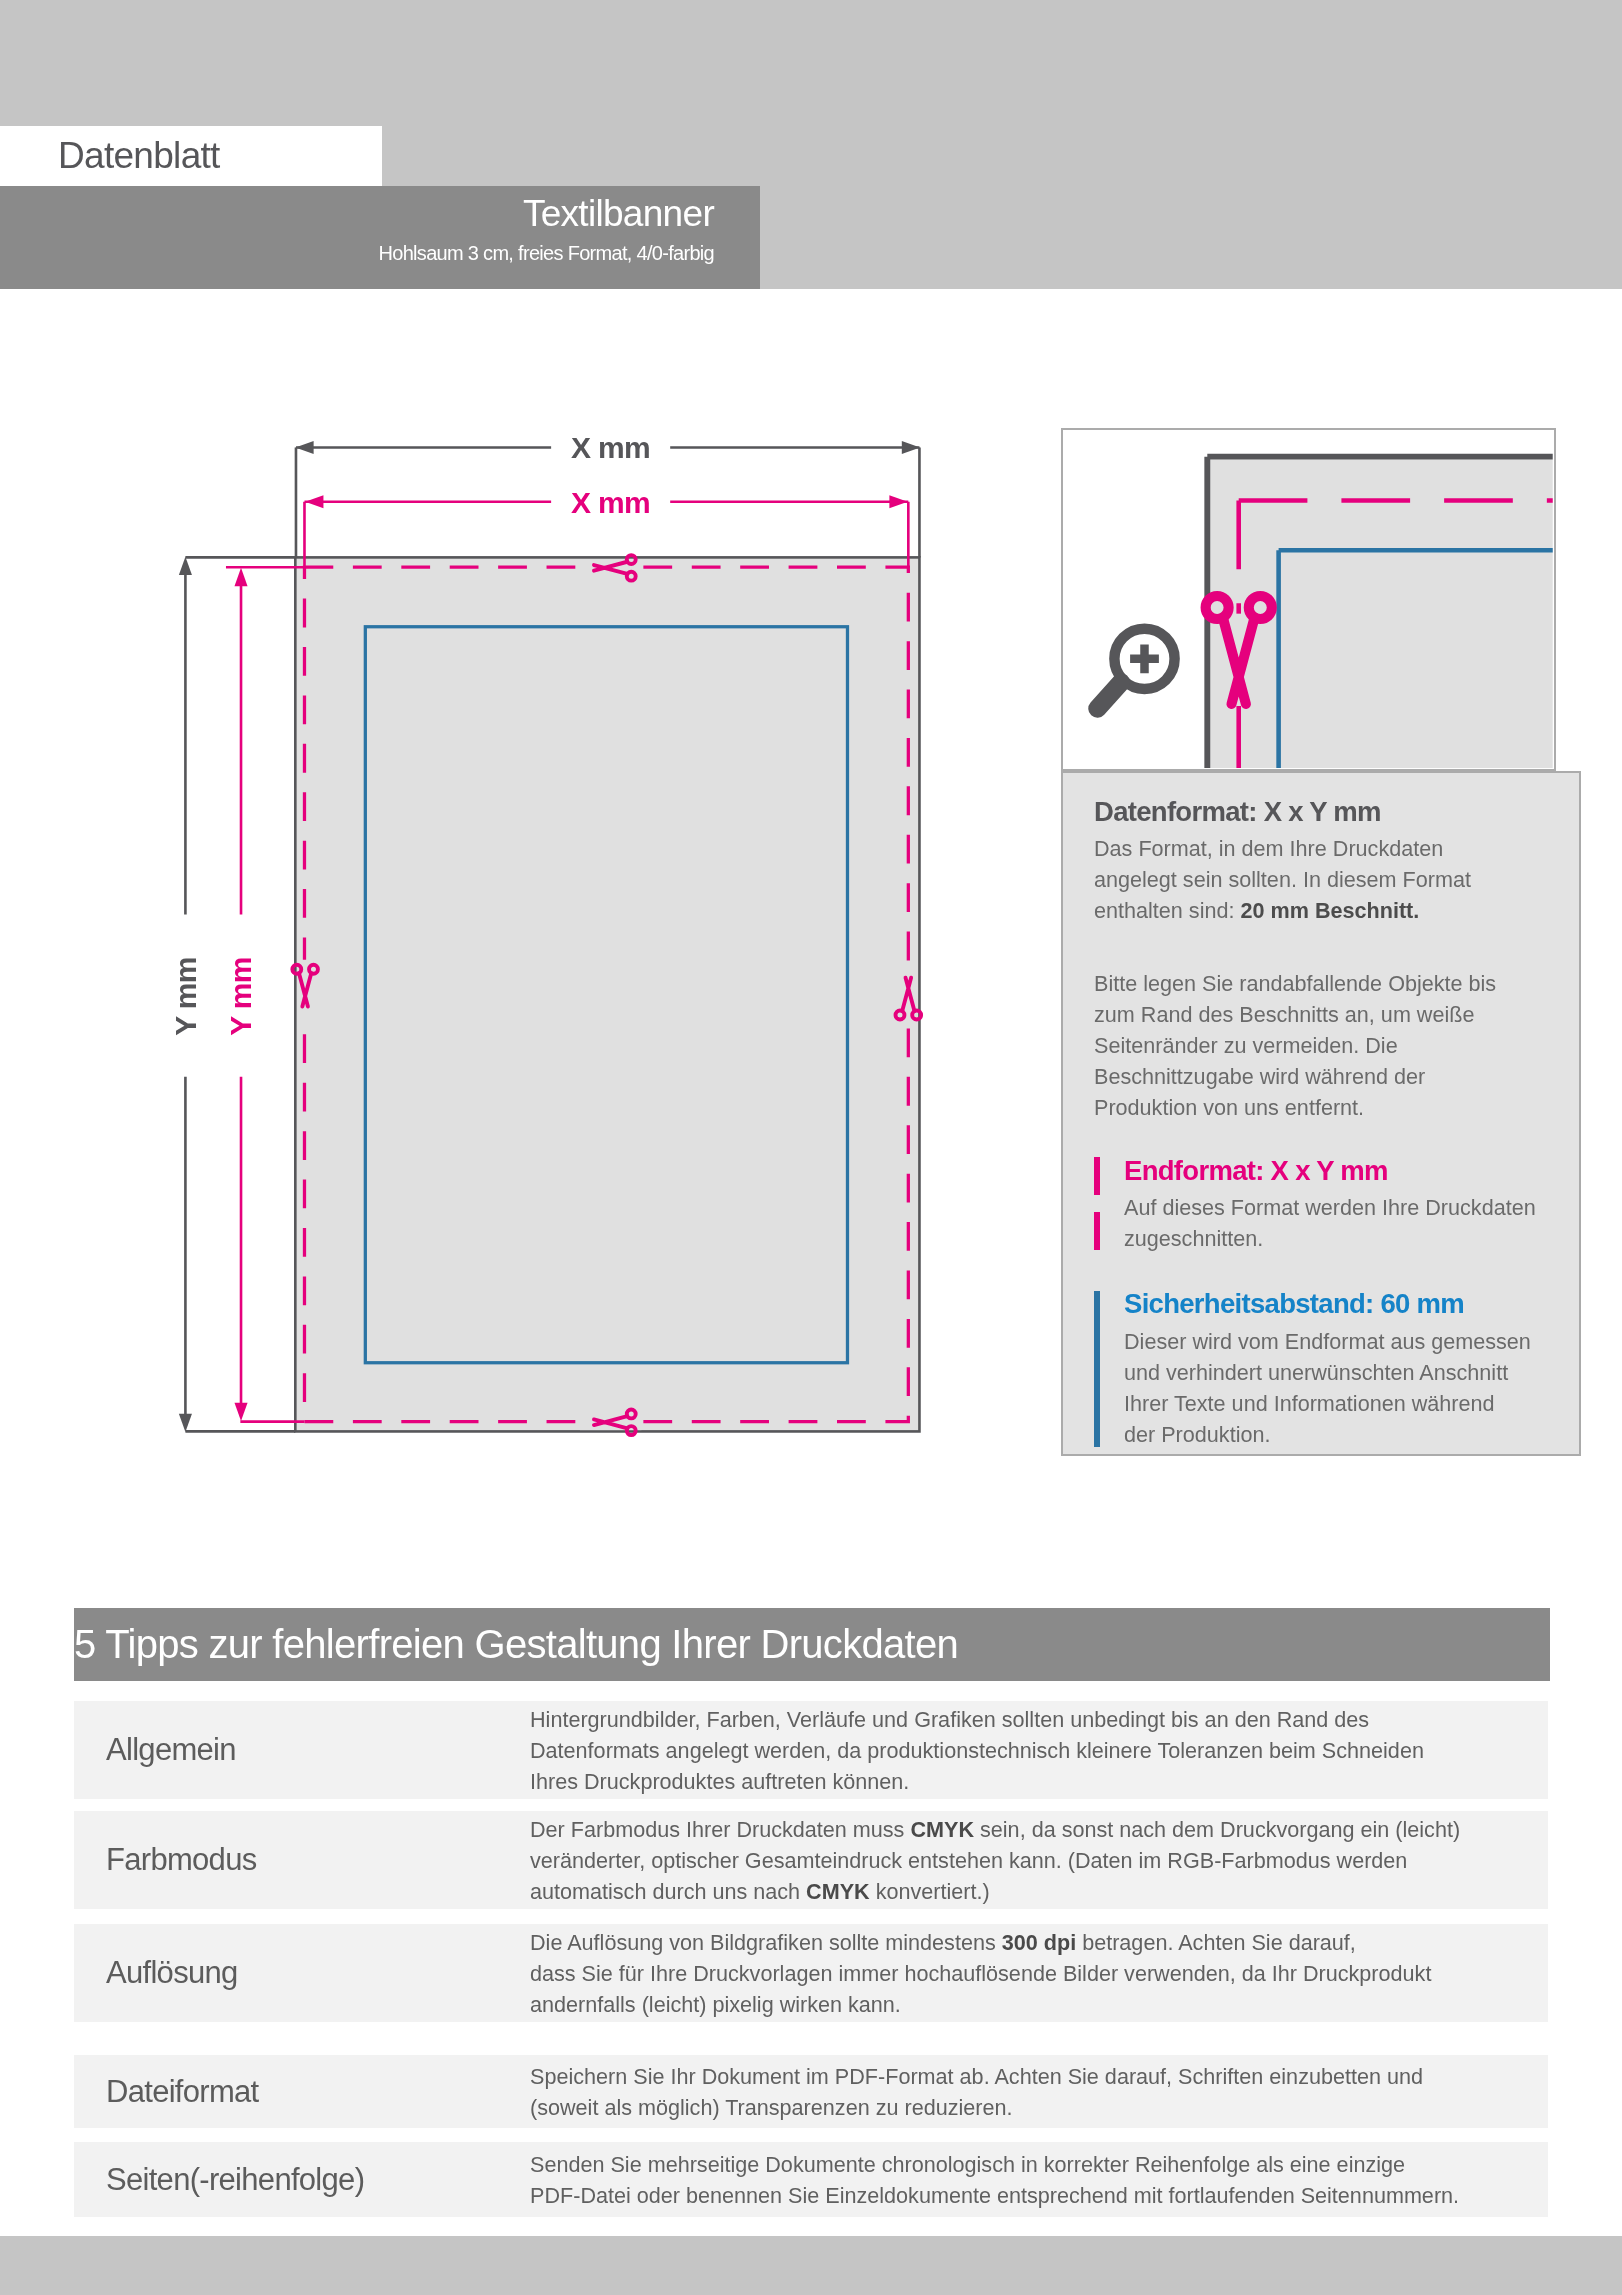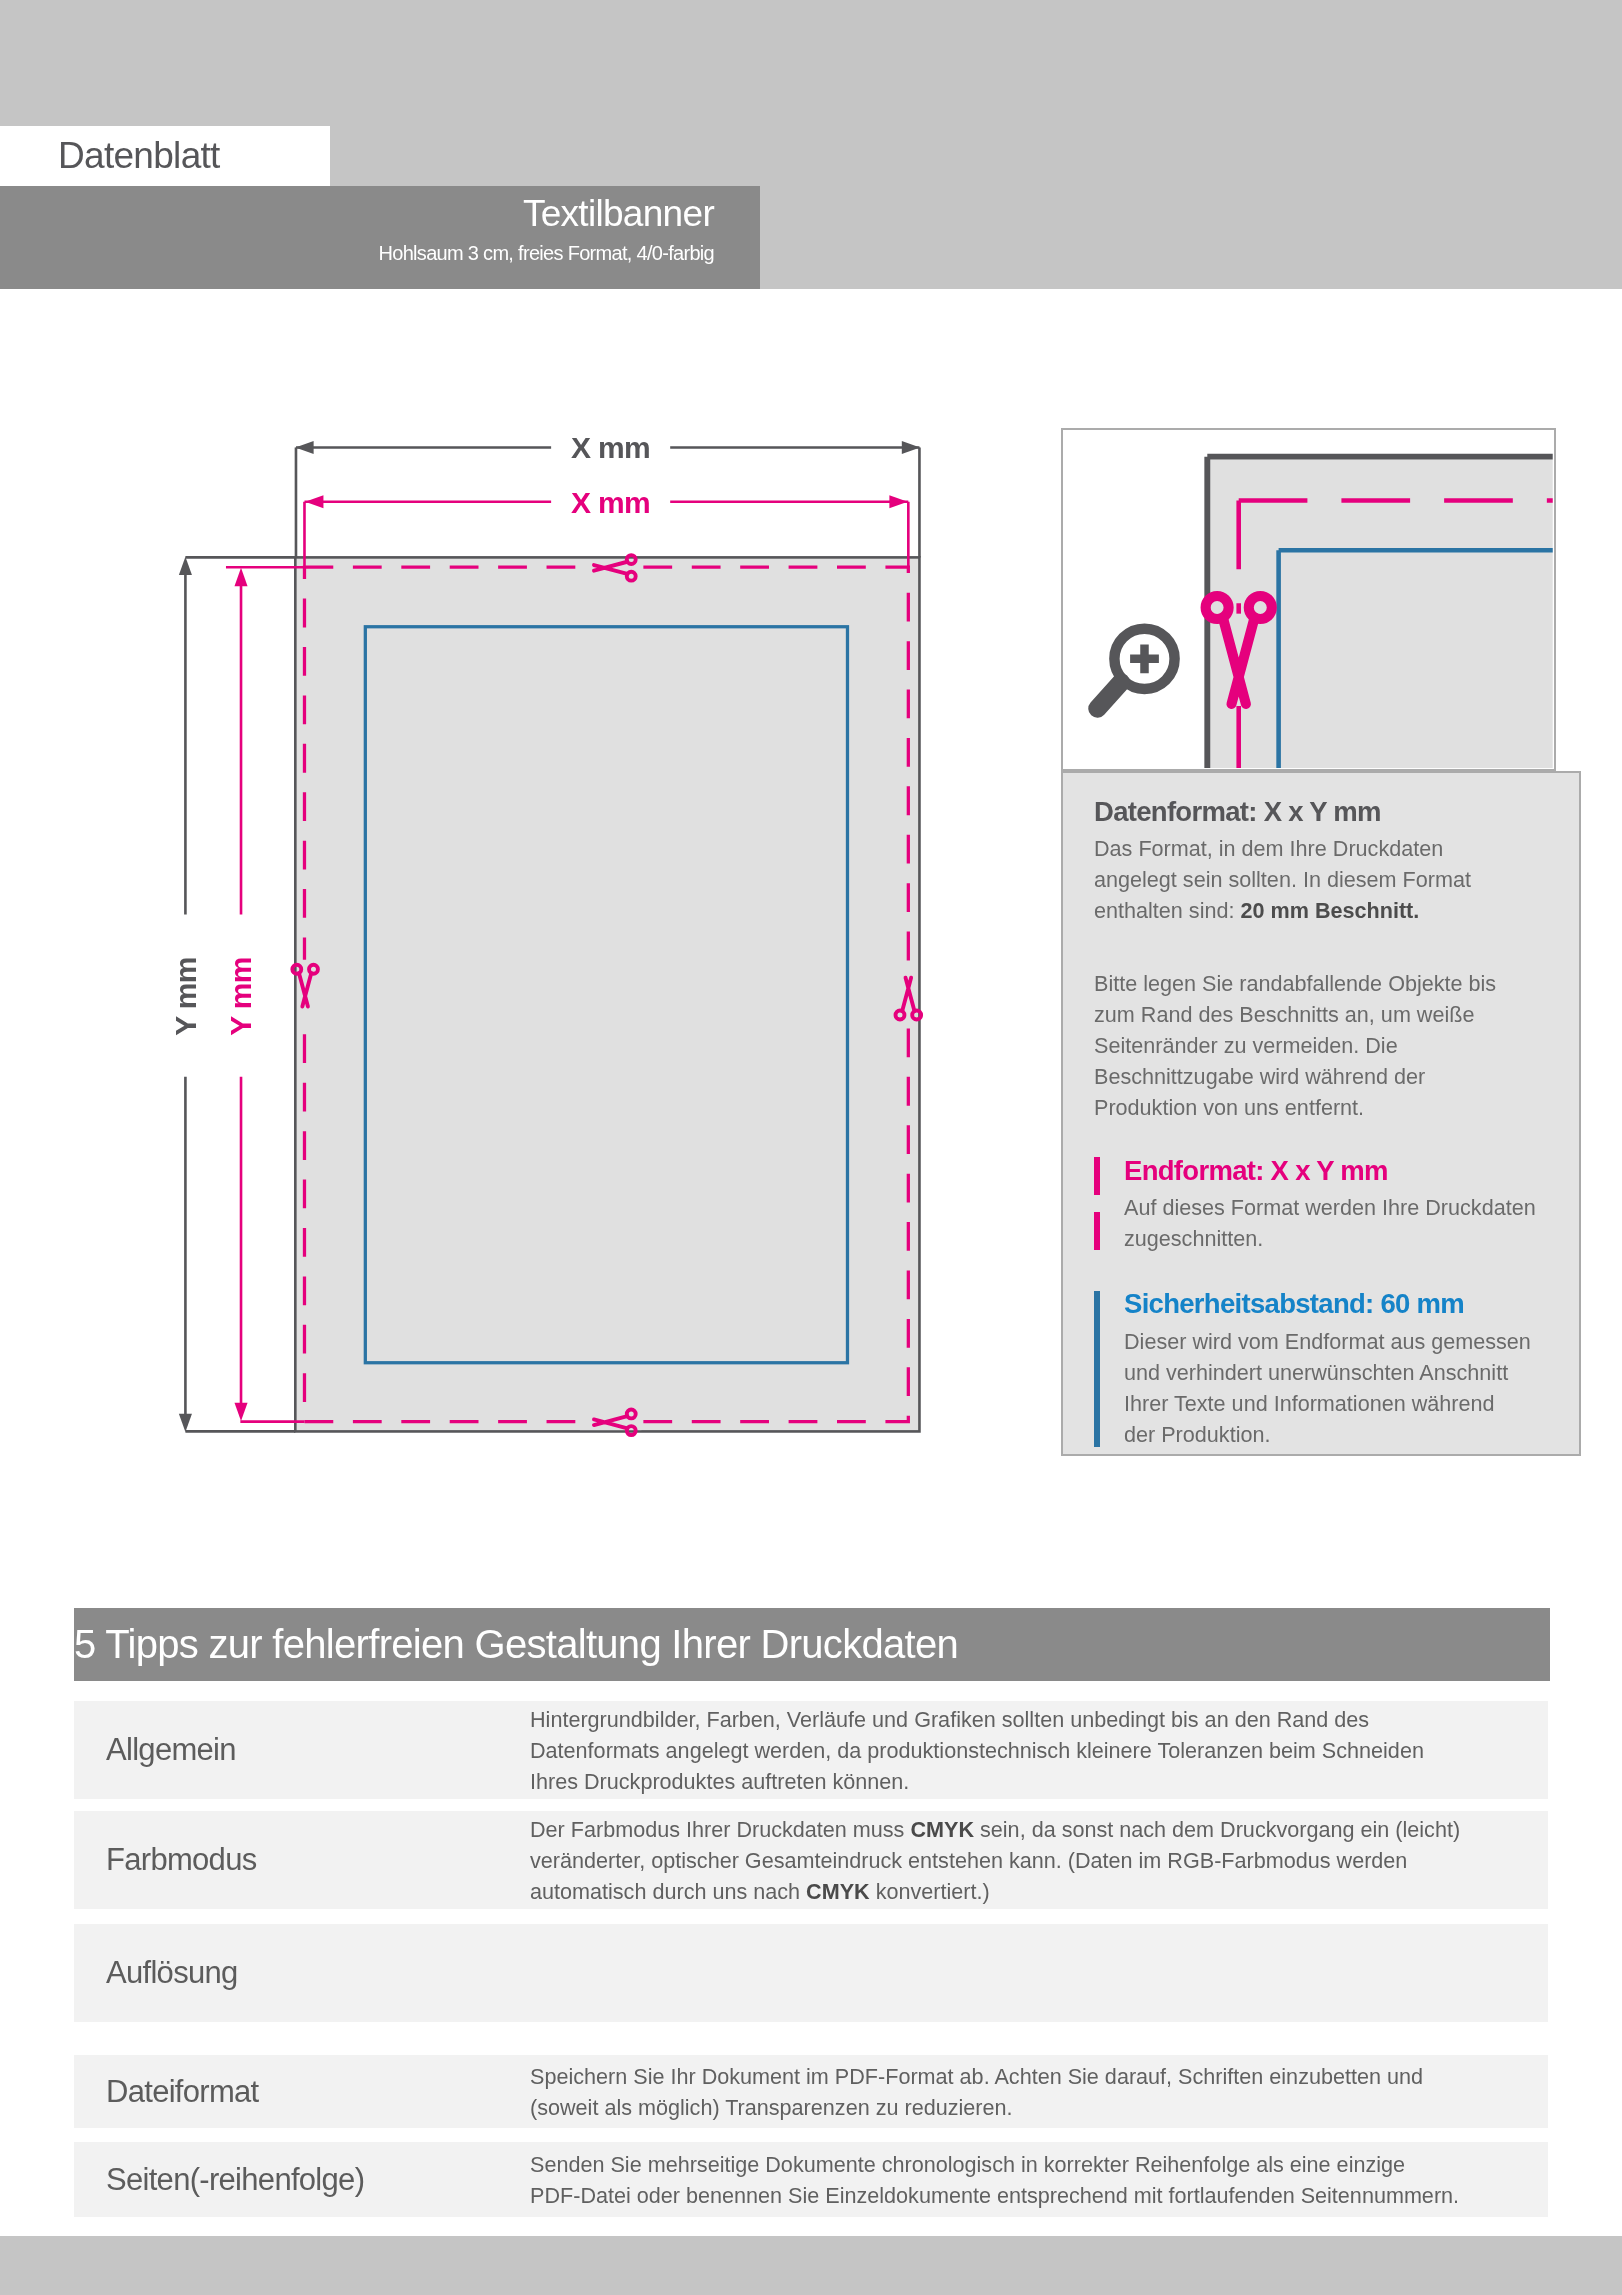--- a/index.html
+++ b/index.html
@@ -1,21 +1,21 @@
 <!DOCTYPE html>
 <html style="--magenta: #e5007d; --blue_frame: #2b74a4; --blue_text: #1583c8; --gray_dark: #565659; --band_dark: #8a8a8a; --band_light: #c5c5c5; --bleed_fill: #e0e0e0; --panel_fill: #e3e3e3; --panel_border: #ababab; --row_fill: #f2f2f2; --body_text: #6a6a6a;font-size:10.5px"><head>
 <meta charset="utf-8">
 <style>
   html,body{margin:0;padding:0;background:#ffffff;}
   #page{position:relative;width:1623px;height:2295px;background:#fff;overflow:hidden;
         font-family:"Liberation Sans","DejaVu Sans",sans-serif;}
   .abs{position:absolute;}
   
   #top-band{left:0;top:0;width:1623px;height:289px;background:var(--band_light);}
-  #datenblatt-box{left:0;top:126px;width:330px;height:60px;background:#ffffff;}
+  #datenblatt-box{left:0;top:126px;width:382px;height:60px;background:#ffffff;}
   #datenblatt-box span{display:block;line-height:60px;padding-left:58px;font-size:37px;
         color:var(--gray_dark);letter-spacing:-0.7px;}
   #title-band{left:0;top:186px;width:760px;height:103px;background:var(--band_dark);
         box-sizing:border-box;padding-right:46px;text-align:right;color:#fff;}
   #product-title{margin-top:6.5px;font-size:37px;line-height:42px;letter-spacing:-0.7px;}
   #product-subtitle{font-size:20px;line-height:37px;letter-spacing:-0.7px;}
   
   #svg-layer{left:0;top:0;width:1623px;height:2295px;pointer-events:none;}
   .bleed{fill:var(--bleed_fill);stroke:var(--gray_dark);stroke-width:4;}
   .trim{fill:none;stroke:var(--magenta);stroke-width:5;stroke-dasharray:44 30;}
@@ -129,20 +129,23 @@
 Ihres Druckproduktes auftreten können.</div>
   </div>
   <div class="abs tip-row" id="row-1">
     <div class="tip-label">Farbmodus</div>
     <div class="tip-text">Der Farbmodus Ihrer Druckdaten muss <b>CMYK</b> sein, da sonst nach dem Druckvorgang ein (leicht)
 veränderter, optischer Gesamteindruck entstehen kann. (Daten im RGB-Farbmodus werden
 automatisch durch uns nach <b>CMYK</b> konvertiert.)</div>
   </div>
   <div class="abs tip-row" id="row-2">
     <div class="tip-label">Auflösung</div>
+    <div class="tip-text">Die Auflösung von Bildgrafiken sollte mindestens <b>300 dpi</b> betragen. Achten Sie darauf,
+dass Sie für Ihre Druckvorlagen immer hochauflösende Bilder verwenden, da Ihr Druckprodukt
+andernfalls (leicht) pixelig wirken kann.</div>
   </div>
   <div class="abs tip-row" id="row-3">
     <div class="tip-label">Dateiformat</div>
     <div class="tip-text">Speichern Sie Ihr Dokument im PDF-Format ab. Achten Sie darauf, Schriften einzubetten und
 (soweit als möglich) Transparenzen zu reduzieren.</div>
   </div>
   <div class="abs tip-row" id="row-4">
     <div class="tip-label">Seiten(-reihenfolge)</div>
     <div class="tip-text">Senden Sie mehrseitige Dokumente chronologisch in korrekter Reihenfolge als eine einzige
 PDF-Datei oder benennen Sie Einzeldokumente entsprechend mit fortlaufenden Seitennummern.</div>

